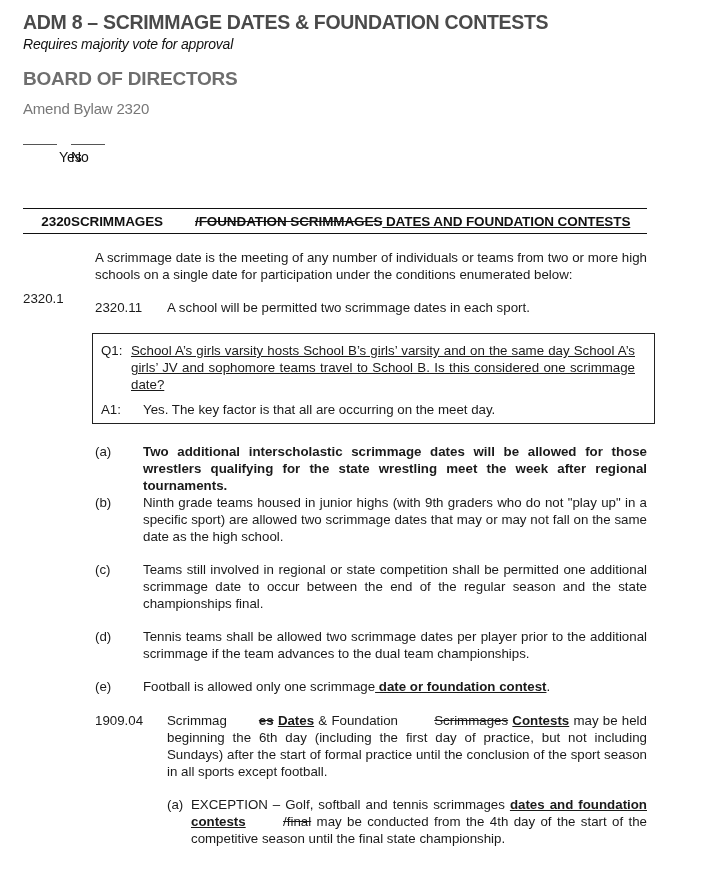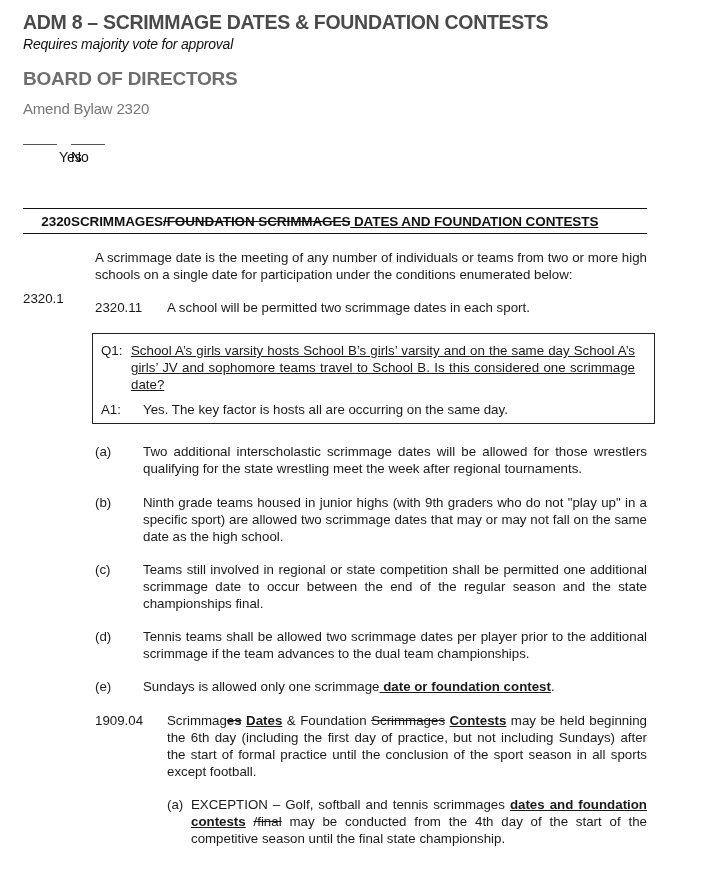--- a/index.html
+++ b/index.html
@@ -13,21 +13,21 @@
     letter-spacing: -0.3px; white-space: nowrap;
   }
   .subtitle { left: 23px; top: 36px; font-size: 14px; font-style: italic; color: #111; letter-spacing: -0.2px; }
   .board { left: 23px; top: 68px; font-size: 19px; font-weight: bold; color: #6e6e6e; letter-spacing: -0.2px; }
   .amend { left: 23px; top: 100px; font-size: 15px; color: #777; letter-spacing: -0.2px; }
   .vote-line { top: 144px; height: 1px; width: 34px; background: #555; }
   .vote-label { top: 149px; font-size: 14px; color: #111; }
   .rule { left: 23px; width: 624px; height: 1px; background: #111; }
   .sec-head { left: 23px; top: 214px; font-size: 13.5px; font-weight: bold; color: #111; white-space: nowrap; letter-spacing: -0.1px; }
   .sec-head .num { display: inline-block; width: 48px; }
-  .strike { text-decoration: line-through; }
+  .strike { text-decoration: line-through; padding-left: 32px; }
   .ins { text-decoration: underline; font-weight: bold; }
   .para { font-size: 13.3px; line-height: 17px; color: #1a1a1a; text-align: justify; }
   .lbl { font-size: 13.3px; line-height: 17px; color: #1a1a1a; }
   .box {
     left: 92px; top: 333px; width: 563px; height: 91px; border: 1px solid #222; box-sizing: border-box;
   }
 </style>
 </head>
 <body>
 
@@ -50,37 +50,37 @@
 <div class="abs lbl" style="left:23px; top:249px;margin-top:41px;">2320.1</div>
 <div class="abs para" style="left:95px; top:249px; width:552px;">A scrimmage date is the meeting of any number of individuals or teams from two or more high schools on a single date for participation under the conditions enumerated below:</div>
 
 <div class="abs lbl" style="left:95px; top:299px;">2320.11</div>
 <div class="abs para" style="left:167px; top:299px; width:480px;">A school will be permitted two scrimmage dates in each sport.</div>
 
 <div class="abs box"></div>
 <div class="abs lbl" style="left:101px; top:342px;">Q1:</div>
 <div class="abs para" style="left:131px; top:342px; width:504px;text-decoration:underline;">School A’s girls varsity hosts School B’s girls’ varsity and on the same day School A’s girls’ JV and sophomore teams travel to School B. Is this considered one scrimmage date?</div>
 <div class="abs lbl" style="left:101px; top:401px;">A1:</div>
-<div class="abs para" style="left:143px; top:401px; width:504px;">Yes. The key factor is hosts all are occurring on the same day.</div>
+<div class="abs para" style="left:143px; top:401px; width:504px;">Yes. The key factor is that all are occurring on the meet day.</div>
 
 <div class="abs lbl" style="left:95px; top:443px;">(a)</div>
-<div class="abs para" style="left:143px; top:443px; width:504px;">Two additional interscholastic scrimmage dates will be allowed for those wrestlers qualifying for the state wrestling meet the week after regional tournaments.</div>
+<div class="abs para" style="left:143px; top:443px; width:504px;font-weight:bold;">Two additional interscholastic scrimmage dates will be allowed for those wrestlers qualifying for the state wrestling meet the week after regional tournaments.</div>
 
 <div class="abs lbl" style="left:95px; top:494px;">(b)</div>
 <div class="abs para" style="left:143px; top:494px; width:504px;">Ninth grade teams housed in junior highs (with 9th graders who do not "play up" in a specific sport) are allowed two scrimmage dates that may or may not fall on the same date as the high school.</div>
 
 <div class="abs lbl" style="left:95px; top:561px;">(c)</div>
 <div class="abs para" style="left:143px; top:561px; width:504px;">Teams still involved in regional or state competition shall be permitted one additional scrimmage date to occur between the end of the regular season and the state championships final.</div>
 
 <div class="abs lbl" style="left:95px; top:628px;">(d)</div>
 <div class="abs para" style="left:143px; top:628px; width:504px;">Tennis teams shall be allowed two scrimmage dates per player prior to the additional scrimmage if the team advances to the dual team championships.</div>
 
 <div class="abs lbl" style="left:95px; top:678px;">(e)</div>
 <div class="abs para" style="left:143px; top:678px; width:504px;">
-  <span>Sundays is allowed only one scrimmage</span><span class="ins"> date or foundation contest</span><span>.</span>
+  <span>Football is allowed only one scrimmage</span><span class="ins"> date or foundation contest</span><span>.</span>
 </div>
 
 <div class="abs lbl" style="left:95px; top:712px;">1909.04</div>
 <div class="abs para" style="left:167px; top:712px; width:480px;">
   <span>Scrimmag</span><span class="strike" style="font-weight:bold;">es</span> <span class="ins">Dates</span><span> &amp; Foundation </span><span class="strike">Scrimmages</span> <span class="ins">Contests</span><span> may be held beginning the 6th day (including the first day of practice, but not including Sundays) after the start of formal practice until the conclusion of the sport season in all sports except football.</span>
 </div>
 
 <div class="abs lbl" style="left:167px; top:796px;">(a)</div>
 <div class="abs para" style="left:191px; top:796px; width:456px;">
   <span>EXCEPTION – Golf, softball and tennis scrimmages </span><span class="ins">dates and foundation contests</span> <span class="strike">/final</span><span> may be conducted from the 4th day of the start of the competitive season until the final state championship.</span>

